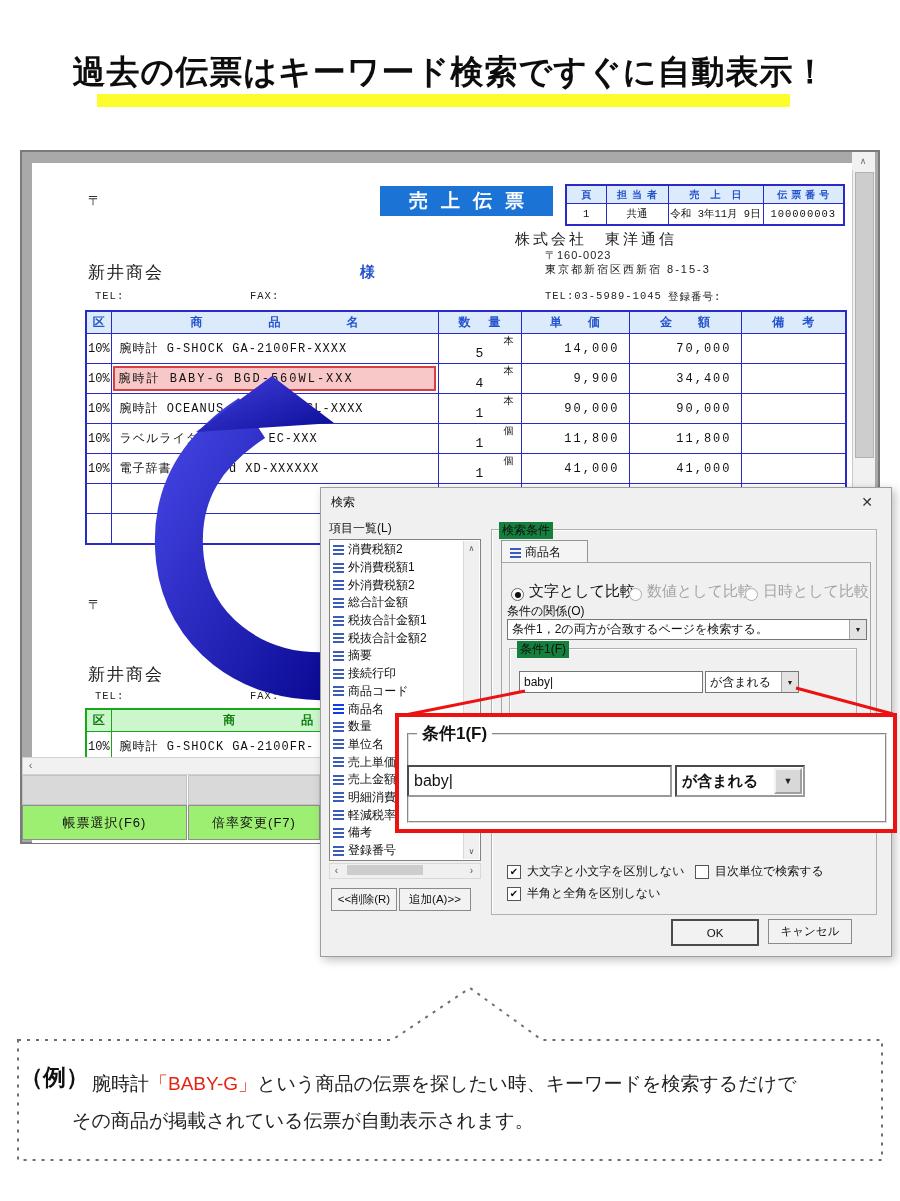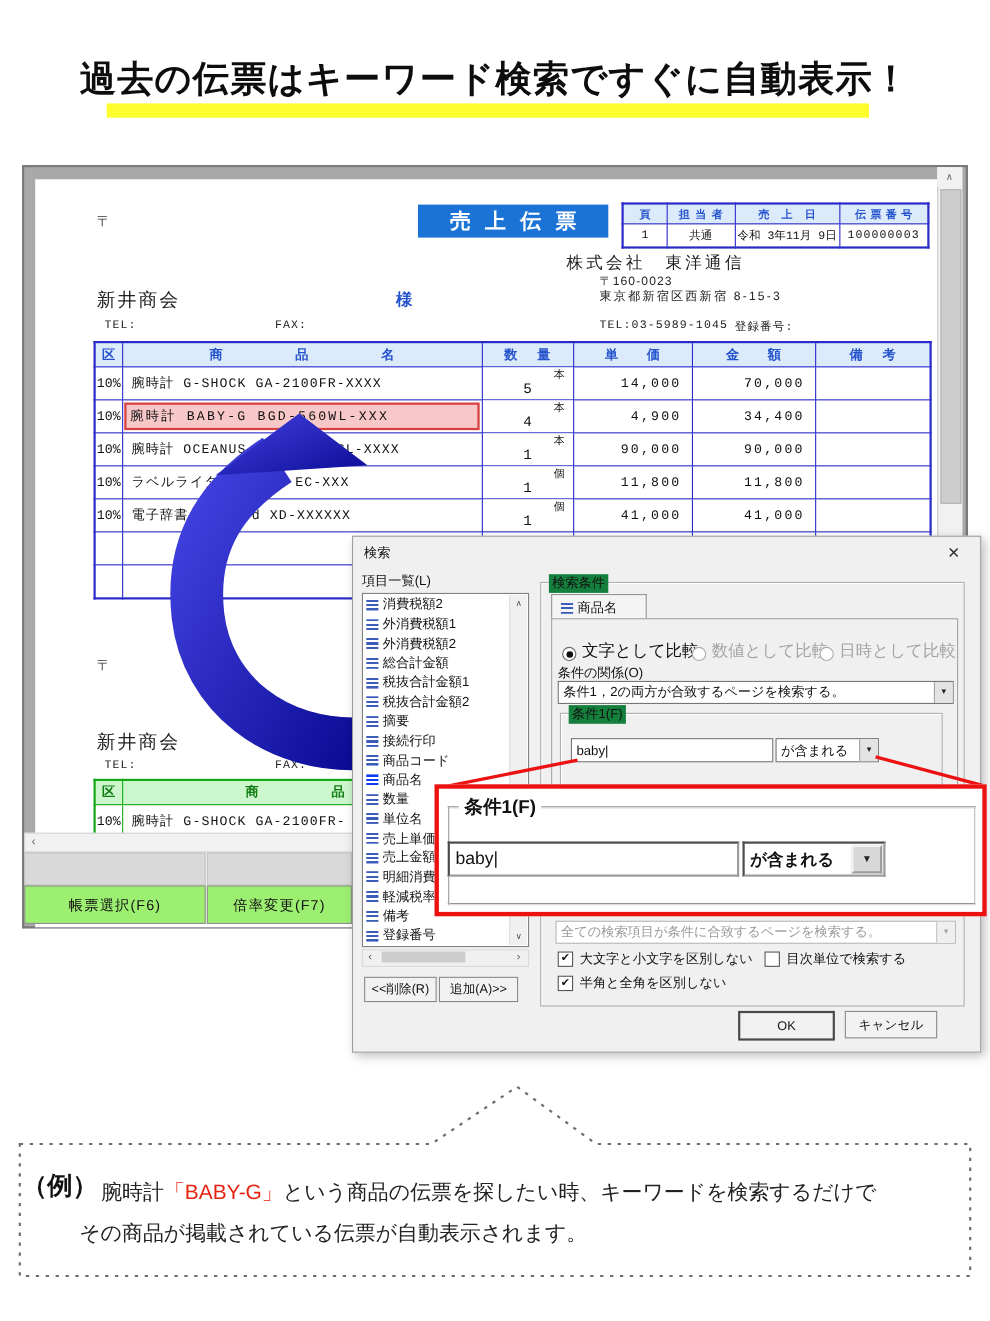--- a/index.html
+++ b/index.html
@@ -217,21 +217,21 @@
         <div class="pinkwrap">
               <div class="pinkbox">
                 <span>腕時計 BABY-G BGD-560WL-XXX</span>
               </div>
             </div>
       </td>
       <td class="qcell">
             <span class="unit">本</span>
             <span class="qnum">4</span>
           </td>
-      <td class="money">4,900</td>
+      <td class="money">9,900</td>
       <td class="money">34,400</td>
       <td></td>
     </tr>
     <tr>
       <td class="tax">10%</td>
       <td class="pname">腕時計 OCEANUS OCW-T4000CL-XXXX</td>
       <td class="qcell">
             <span class="unit">本</span>
             <span class="qnum">1</span>
           </td>
@@ -449,24 +449,20 @@
     <div class="gb" style="left:188px;top:160px;width:346px;height:64px;"></div>
     <span class="gb-lab" style="left:196px;top:153px;">条件1(F)</span>
     <div class="tbox" style="left:198px;top:183px;width:178px;height:20px;">
       <span class="cursor">baby</span>
     </div>
     <div class="combo" style="left:384px;top:183px;width:92px;height:20px;">
       <span class="combo-txt">が含まれる</span>
       <span class="ca">▼</span>
     </div>
 
-    <div class="combo dis" style="left:184px;top:349px;width:362px;height:19px;">
-      <span class="combo-txt">全ての検索項目が条件に合致するページを検索する。</span>
-      <span class="ca">▼</span>
-    </div>
 
     <div class="check" style="left:186px;top:375px;">
       <span class="cb">✔</span>
       <span>大文字と小文字を区別しない</span>
     </div>
     <div class="check" style="left:374px;top:375px;">
       <span class="cb"></span>
       <span>目次単位で検索する</span>
     </div>
     <div class="check" style="left:186px;top:397px;">

